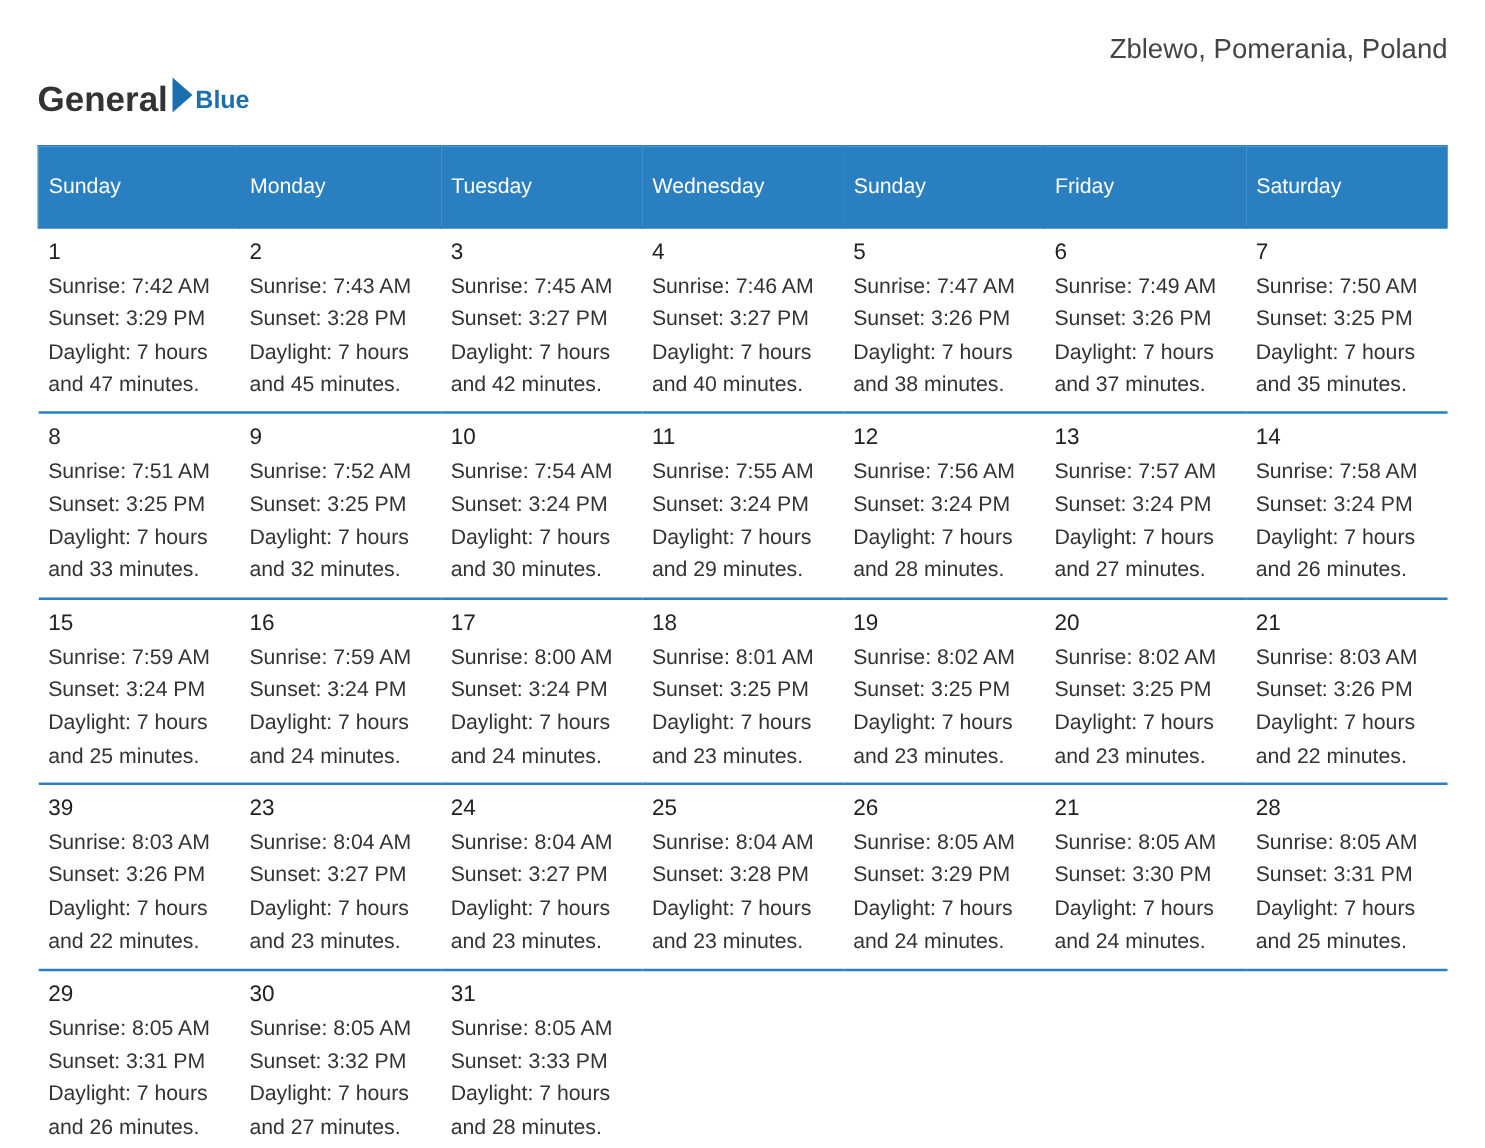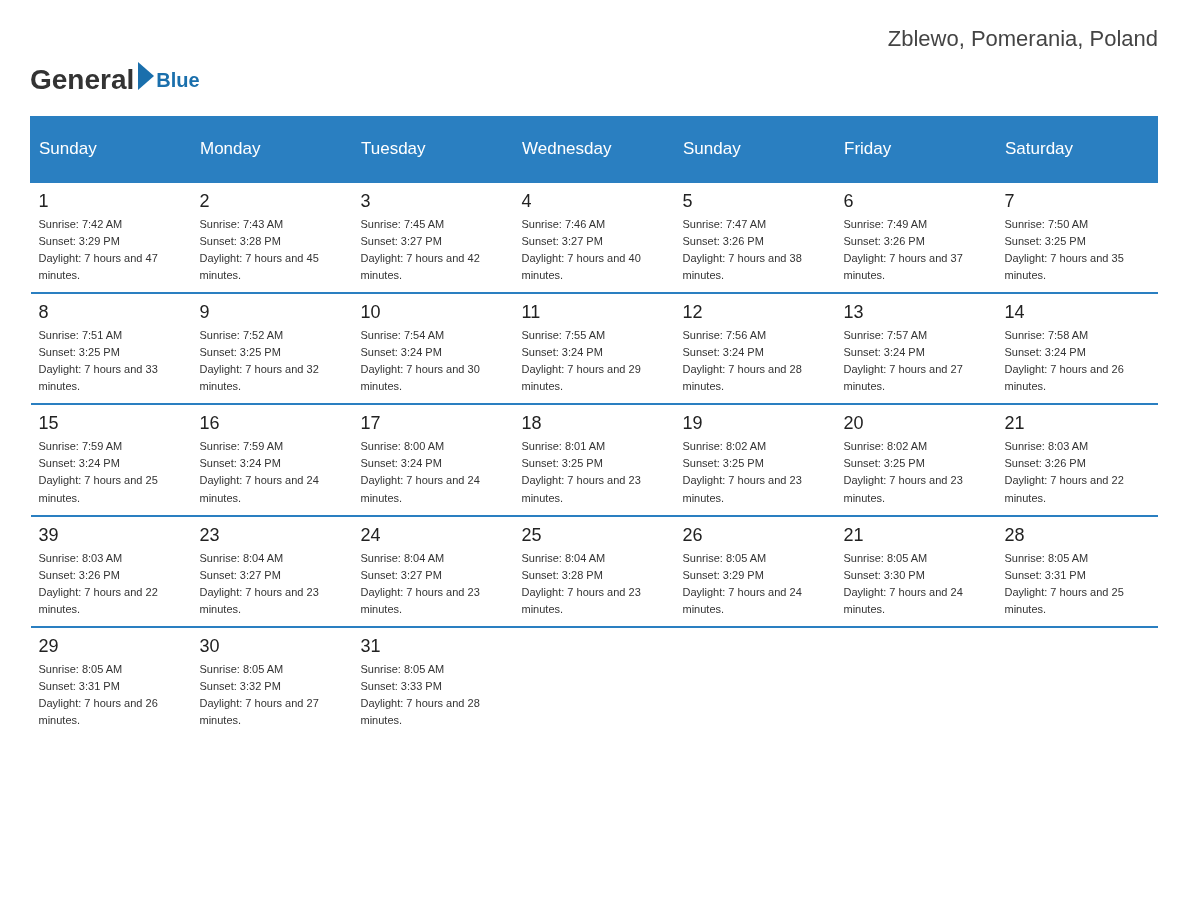--- a/index.html
+++ b/index.html
@@ -87,21 +87,21 @@
       color: #333;
       height: 110px;
     }
     .day-num {
       font-size: 18px;
       color: #222;
       display: block;
       margin-bottom: 4px;
     }
     .day-info {
-      font-size: 11px;
+      font-size: 17px;
       color: #333;
       line-height: 1.55;
     }
     tbody tr:last-child td {
       border-bottom: none;
     }
   </style>
 </head>
 <body>
 

